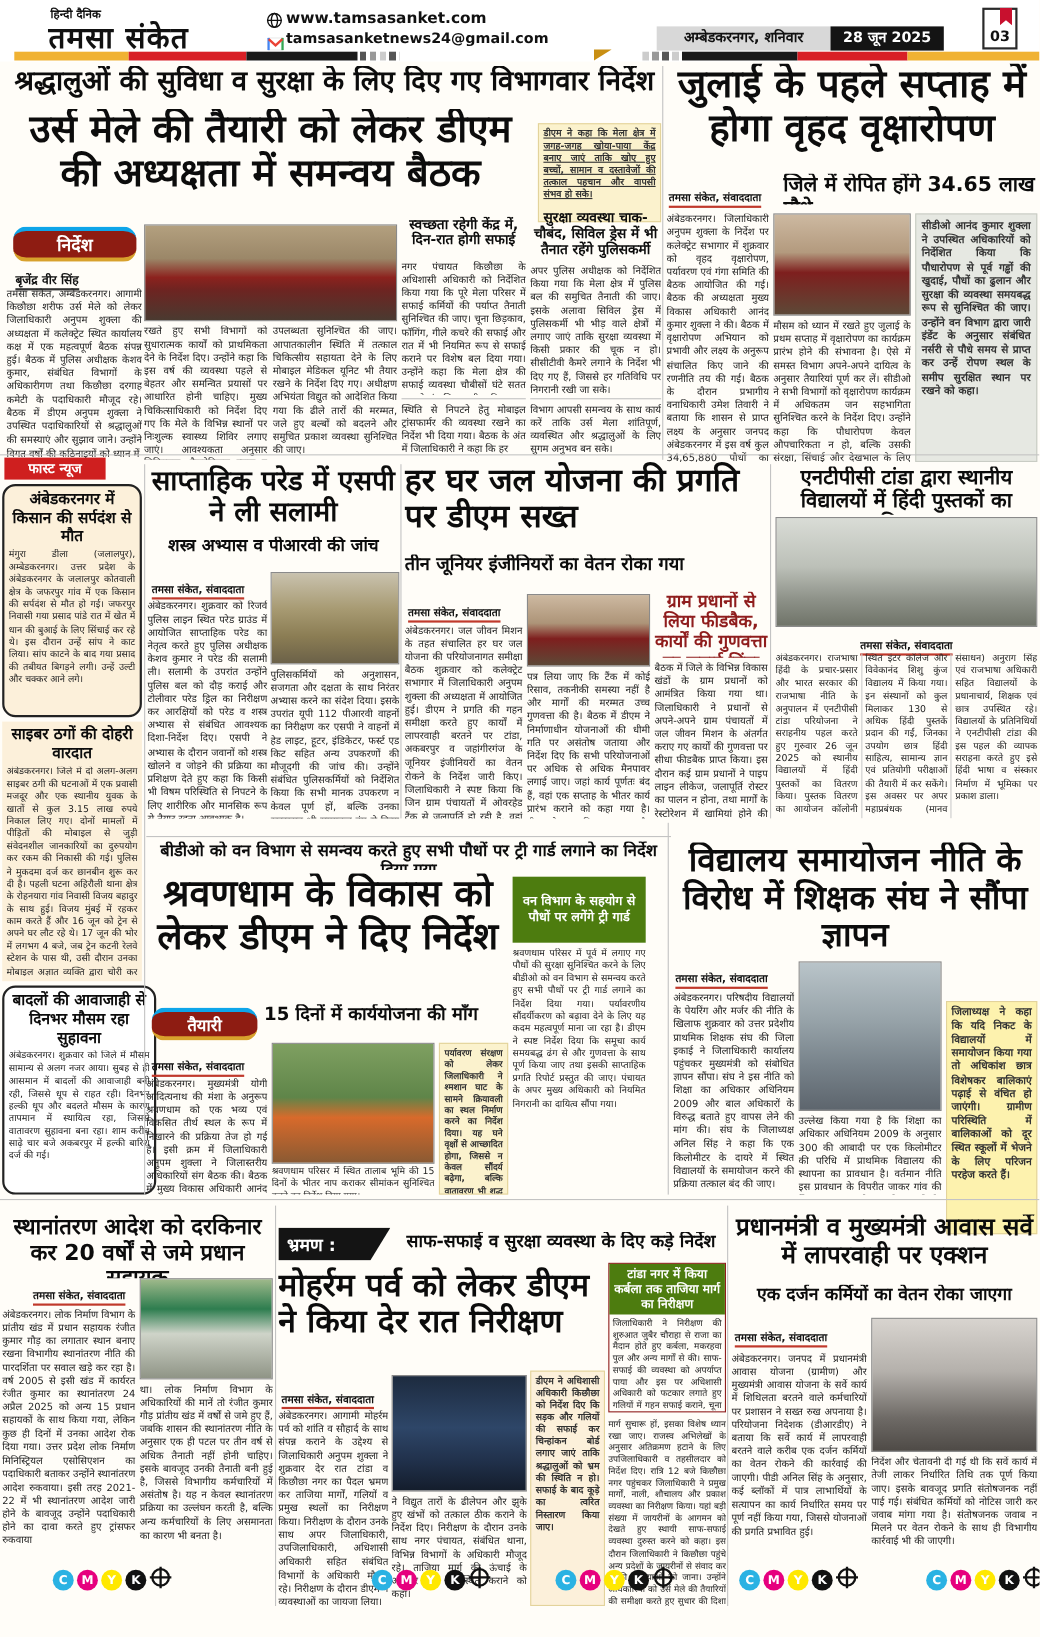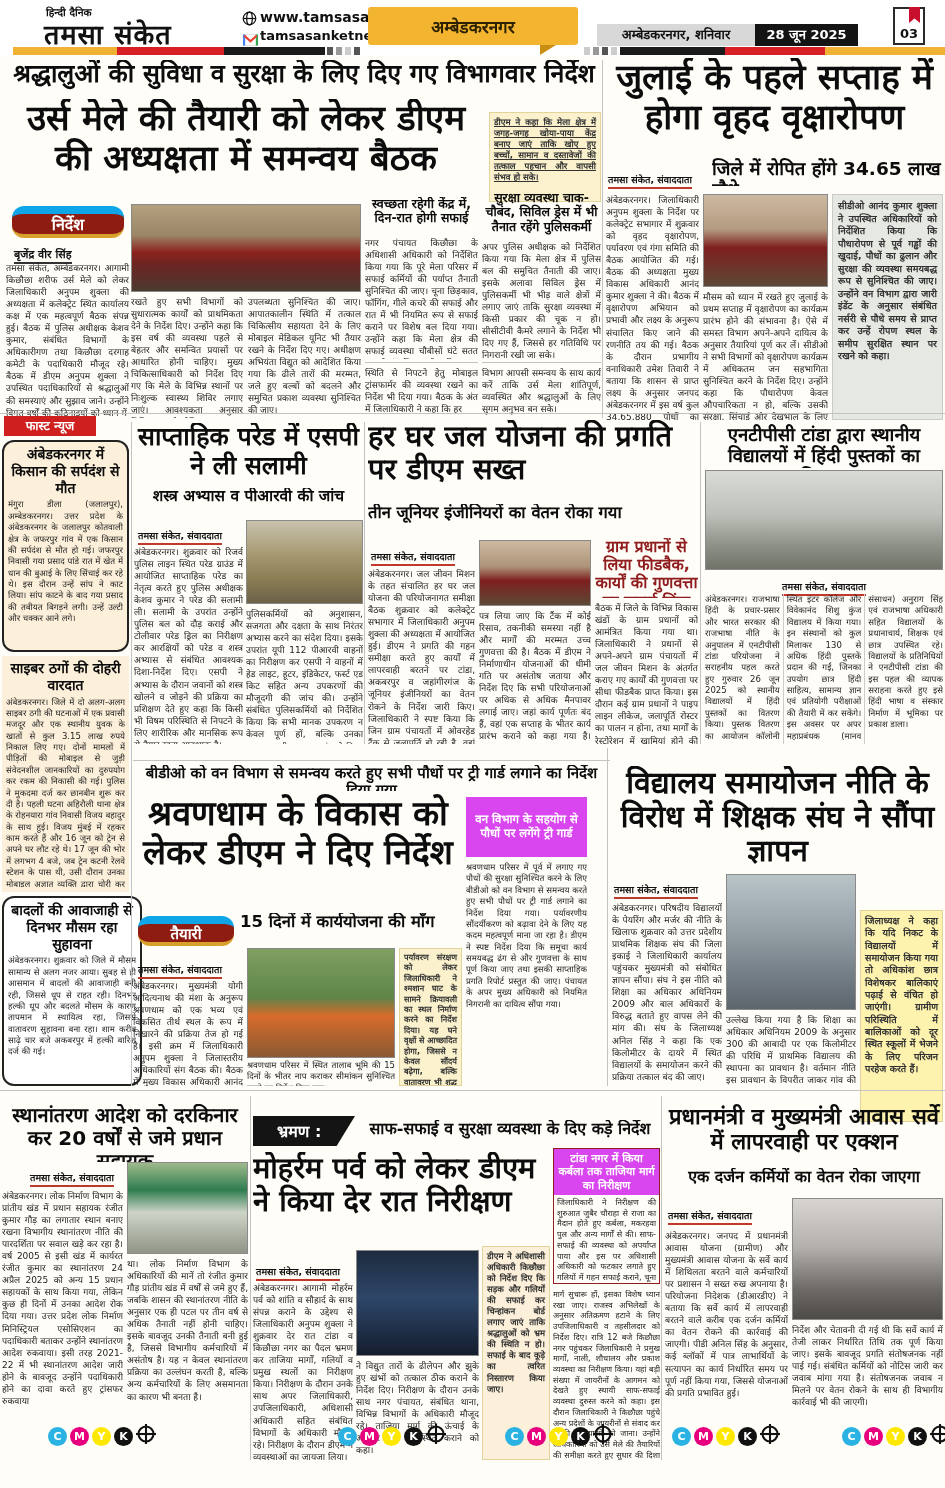--- a/index.html
+++ b/index.html
@@ -6,22 +6,22 @@
   html,body{width:945px;height:1488px;}
   body{position:relative;font-family:"DejaVu Sans","Liberation Sans",sans-serif;background:#fffdf8;color:#111;overflow:hidden;}
   .abs{position:absolute;}
   .bt{font-size:9px;line-height:1.34;text-align:justify;color:#222;overflow:hidden;}
   .hl{font-weight:bold;color:#0c0c0c;line-height:1.14;overflow:hidden;}
   .ctr{text-align:center;}
   .byline{font-size:9.5px;font-weight:bold;color:#111;border-bottom:2px solid #c0392b;padding-bottom:1px;display:inline-block;}
   .photo{border:1px solid #8a8a8a;}
   .vrule{width:1px;background:#c3c3c3;}
   .hrule{height:1px;background:#c3c3c3;}
-  .labelbox{background:#8e1c12;color:#fff;font-weight:bold;text-align:center;border-top:8px solid #0ea5e9;border-bottom:4px solid #d8a12c;border-radius:12px;display:flex;align-items:center;justify-content:center;}
-  .redbox{background:#d946ef;color:#fff;font-weight:bold;text-align:center;display:flex;align-items:center;justify-content:center;padding:3px;line-height:1.2;}
+  .labelbox{background:#8e1c12;color:#fff;font-weight:bold;text-align:center;border-top:4px solid #0ea5e9;border-bottom:4px solid #d8a12c;border-radius:12px;display:flex;align-items:center;justify-content:center;}
+  .redbox{background:#4d7c0f;color:#fff;font-weight:bold;text-align:center;display:flex;align-items:center;justify-content:center;padding:3px;line-height:1.2;}
   .ybox{background:#fbf2cd;border:1px solid #e3d39b;font-weight:bold;color:#333;padding:4px;line-height:1.3;text-align:justify;overflow:hidden;}
   .gbox{background:#e6e8e2;border:1px solid #c9ccc4;font-weight:bold;color:#333;padding:5px;line-height:1.32;text-align:justify;overflow:hidden;}
   .fastbox{border:2px solid #222;border-radius:12px;background:#fcf0da;padding:4px;overflow:hidden;}
   .fastbox2{background:#fcf0da;padding:4px;overflow:hidden;}
   .fasttitle{font-weight:bold;font-size:14px;line-height:1.2;text-align:center;color:#0c0c0c;}
   .cmyk{display:flex;gap:3px;align-items:center;}
   .dot{display:inline-flex;width:19px;height:19px;border-radius:50%;align-items:center;justify-content:center;font-weight:bold;font-size:11px;color:#fff;}
   .barseg{position:absolute;top:47px;height:8px;}
 </style>
 </head>
@@ -50,23 +50,20 @@
 
   <div class="barseg" style="left:13px;width:104px;background:#f0b233;"></div>
   <div class="barseg" style="left:117px;width:107px;background:#d81f26;"></div>
   <div class="barseg" style="left:224px;width:101px;background:#1a1a1a;"></div>
   <div class="barseg" style="left:327px;width:36px;background:repeating-linear-gradient(90deg,#555 0 6px,#fff 6px 9px,#999 9px 15px,#fff 15px 18px,#ccc 18px 24px,#fff 24px 27px);"></div>
   <div class="barseg" style="left:584px;width:36px;background:repeating-linear-gradient(90deg,#ccc 0 6px,#fff 6px 9px,#999 9px 15px,#fff 15px 18px,#555 18px 24px,#fff 24px 27px);"></div>
   <div class="barseg" style="left:620px;width:105px;background:#1a1a1a;"></div>
   <div class="barseg" style="left:725px;width:100px;background:#d81f26;"></div>
   <div class="barseg" style="left:825px;width:120px;background:#f0b233;"></div>
 
-  <div class="abs" style="left:368px;top:7px;width:210px;height:38px;background:#f3b42f;border-radius:3px;display:flex;align-items:center;justify-content:center;">
-    <span style="font-size:17px;font-weight:bold;color:#2d2200;">अम्बेडकरनगर</span>
-  </div>
   <div class="abs" style="left:540px;top:45px;width:0;height:0;border-top:10px solid #c98f13;border-right:16px solid transparent;"></div>
 
   <div class="abs ctr" style="left:597px;top:24px;width:158px;height:22px;background:#d8d8d8;font-size:13px;font-weight:bold;line-height:22px;">अम्बेडकरनगर, शनिवार</div>
   <div class="abs ctr" style="left:755px;top:24px;width:103px;height:22px;background:#141414;color:#fff;font-size:13px;font-weight:bold;line-height:22px;">28 जून 2025</div>
 
   <div class="abs" style="left:893px;top:7px;width:32px;height:38px;background:#fff;border:2px solid #2a2a2a;">
     <div class="abs" style="left:14px;top:-2px;width:11px;height:16px;background:#c8102e;clip-path:polygon(0 0,100% 0,100% 100%,50% 72%,0 100%);"></div>
     <div class="abs ctr" style="left:0;top:17px;width:28px;font-size:13px;font-weight:bold;">03</div>
   </div>
 </div>
@@ -160,21 +157,21 @@
 
 <div class="abs hrule" style="left:0;top:1090px;width:945px;"></div>
 <div class="abs vrule" style="left:250px;top:1096px;height:364px;"></div>
 <div class="abs hl ctr" style="left:2px;top:1104px;width:246px;height:58px;font-size:20px;">स्थानांतरण आदेश को दरकिनार कर 20 वर्षों से जमे प्रधान सहायक</div>
 <div class="abs" style="left:30px;top:1166px;"><span class="byline">तमसा संकेत, संवाददाता</span></div>
 <div class="abs bt" style="left:2px;top:1190px;width:121px;height:270px;">अंबेडकरनगर। लोक निर्माण विभाग के प्रांतीय खंड में प्रधान सहायक रंजीत कुमार गौड़ का लगातार स्थान बनाए रखना विभागीय स्थानांतरण नीति की पारदर्शिता पर सवाल खड़े कर रहा है। वर्ष 2005 से इसी खंड में कार्यरत रंजीत कुमार का स्थानांतरण 24 अप्रैल 2025 को अन्य 15 प्रधान सहायकों के साथ किया गया, लेकिन कुछ ही दिनों में उनका आदेश रोक दिया गया। उत्तर प्रदेश लोक निर्माण मिनिस्ट्रियल एसोसिएशन का पदाधिकारी बताकर उन्होंने स्थानांतरण आदेश रुकवाया। इसी तरह 2021-22 में भी स्थानांतरण आदेश जारी होने के बावजूद उन्होंने पदाधिकारी होने का दावा करते हुए ट्रांसफर रुकवाया</div>
 <div class="abs photo" style="left:127px;top:1162px;width:121px;height:92px;background:linear-gradient(180deg,#9fb98b 0%,#2e7d4f 30%,#cfd4c9 55%,#8f9486 100%);"></div>
 <div class="abs bt" style="left:127px;top:1258px;width:121px;height:202px;">था। लोक निर्माण विभाग के अधिकारियों की मानें तो रंजीत कुमार गौड़ प्रांतीय खंड में वर्षों से जमे हुए हैं, जबकि शासन की स्थानांतरण नीति के अनुसार एक ही पटल पर तीन वर्ष से अधिक तैनाती नहीं होनी चाहिए। इसके बावजूद उनकी तैनाती बनी हुई है, जिससे विभागीय कर्मचारियों में असंतोष है। यह न केवल स्थानांतरण प्रक्रिया का उल्लंघन करती है, बल्कि अन्य कर्मचारियों के लिए असमानता का कारण भी बनता है।</div>
 
 <div class="abs" style="left:253px;top:1116px;width:102px;height:30px;background:#141414;clip-path:polygon(0 0,100% 0,82% 100%,0 100%);display:flex;align-items:center;">
-  <span style="color:#fff;font-weight:bold;font-size:16px;padding-left:24px;">भ्रमण :</span>
+  <span style="color:#fff;font-weight:bold;font-size:16px;padding-left:8px;">भ्रमण :</span>
 </div>
 <div class="abs hl ctr" style="left:360px;top:1120px;width:300px;height:24px;font-size:16px;">साफ-सफाई व सुरक्षा व्यवस्था के दिए कड़े निर्देश</div>
 <div class="abs hl" style="left:253px;top:1152px;width:300px;height:104px;font-size:29px;">मोहर्रम पर्व को लेकर डीएम ने किया देर रात निरीक्षण</div>
 <div class="abs" style="left:256px;top:1260px;"><span class="byline">तमसा संकेत, संवाददाता</span></div>
 <div class="abs bt" style="left:253px;top:1282px;width:100px;height:178px;">अंबेडकरनगर। आगामी मोहर्रम पर्व को शांति व सौहार्द के साथ संपन्न कराने के उद्देश्य से जिलाधिकारी अनुपम शुक्ला ने शुक्रवार देर रात टांडा व किछौछा नगर का पैदल भ्रमण कर ताजिया मार्गों, गलियों व प्रमुख स्थलों का निरीक्षण किया। निरीक्षण के दौरान उनके साथ अपर जिलाधिकारी, उपजिलाधिकारी, अधिशासी अधिकारी सहित संबंधित विभागों के अधिकारी मौजूद रहे। निरीक्षण के दौरान डीएम ने व्यवस्थाओं का जायजा लिया।</div>
 <div class="abs photo" style="left:356px;top:1250px;width:123px;height:106px;background:linear-gradient(180deg,#1d2b3f 0%,#2e4668 45%,#20304a 75%,#141d2c 100%);"></div>
 <div class="abs bt" style="left:356px;top:1360px;width:123px;height:100px;">ने विद्युत तारों के ढीलेपन और झुके हुए खंभों को तत्काल ठीक कराने के निर्देश दिए। निरीक्षण के दौरान उनके साथ नगर पंचायत, संबंधित थाना, विभिन्न विभागों के अधिकारी मौजूद रहे। ताजिया मार्ग की ऊंचाई के अनुसार तार व्यवस्थित कराने को कहा।</div>
 <div class="abs ybox" style="left:482px;top:1246px;width:68px;height:214px;font-size:8.5px;background:#fcf0da;">डीएम ने अधिशासी अधिकारी किछौछा को निर्देश दिए कि सड़क और गलियों की सफाई कर चिन्हांकन बोर्ड लगाए जाएं ताकि श्रद्धालुओं को भ्रम की स्थिति न हो। सफाई के बाद कूड़े का त्वरित निस्तारण किया जाए।</div>
 <div class="abs" style="left:553px;top:1148px;width:107px;border:1px solid #8f1d1d;">
   <div class="redbox" style="height:46px;font-size:11px;">टांडा नगर में किया कर्बला तक ताजिया मार्ग का निरीक्षण</div>

